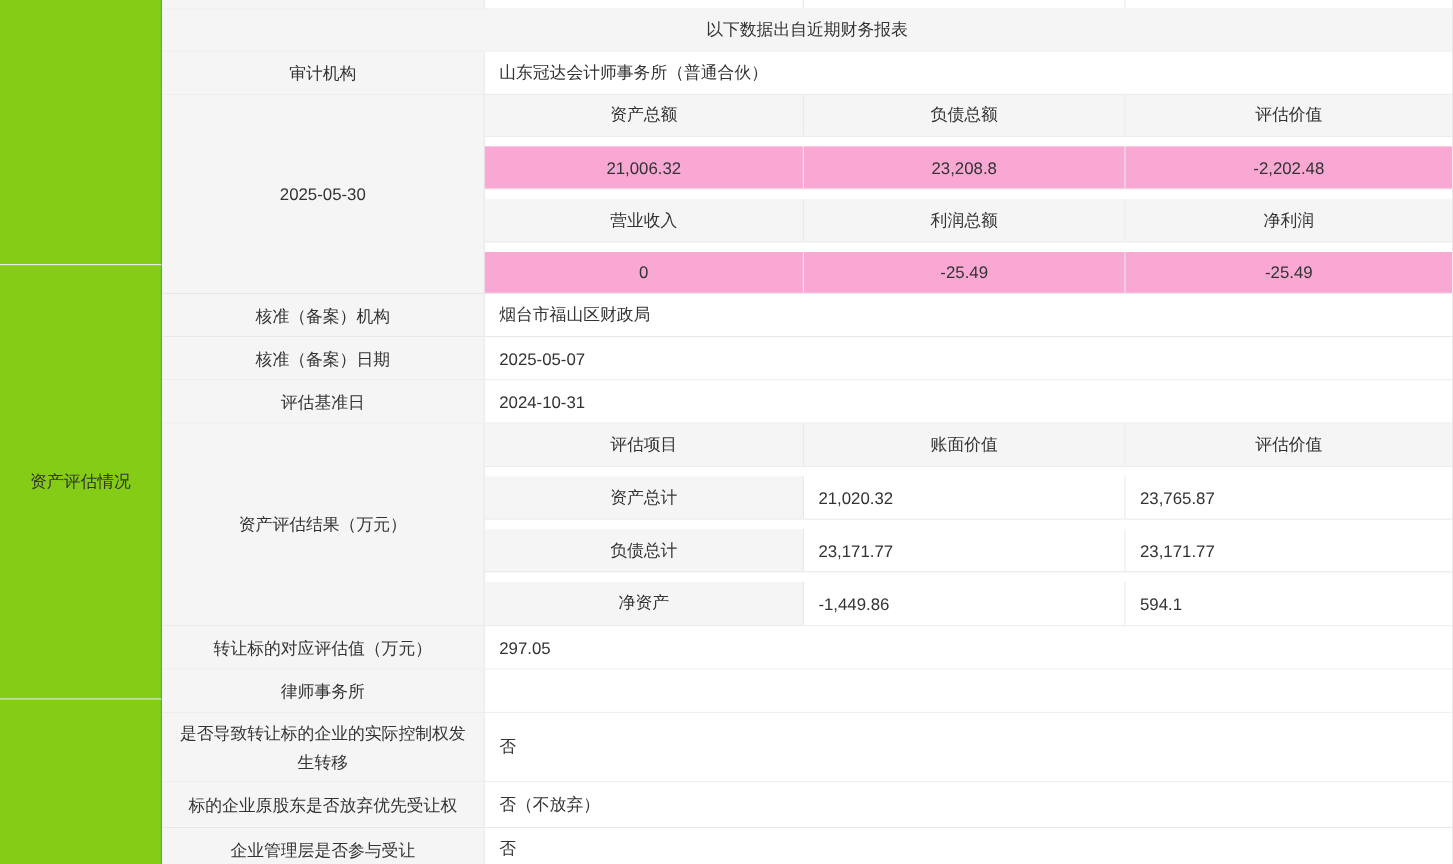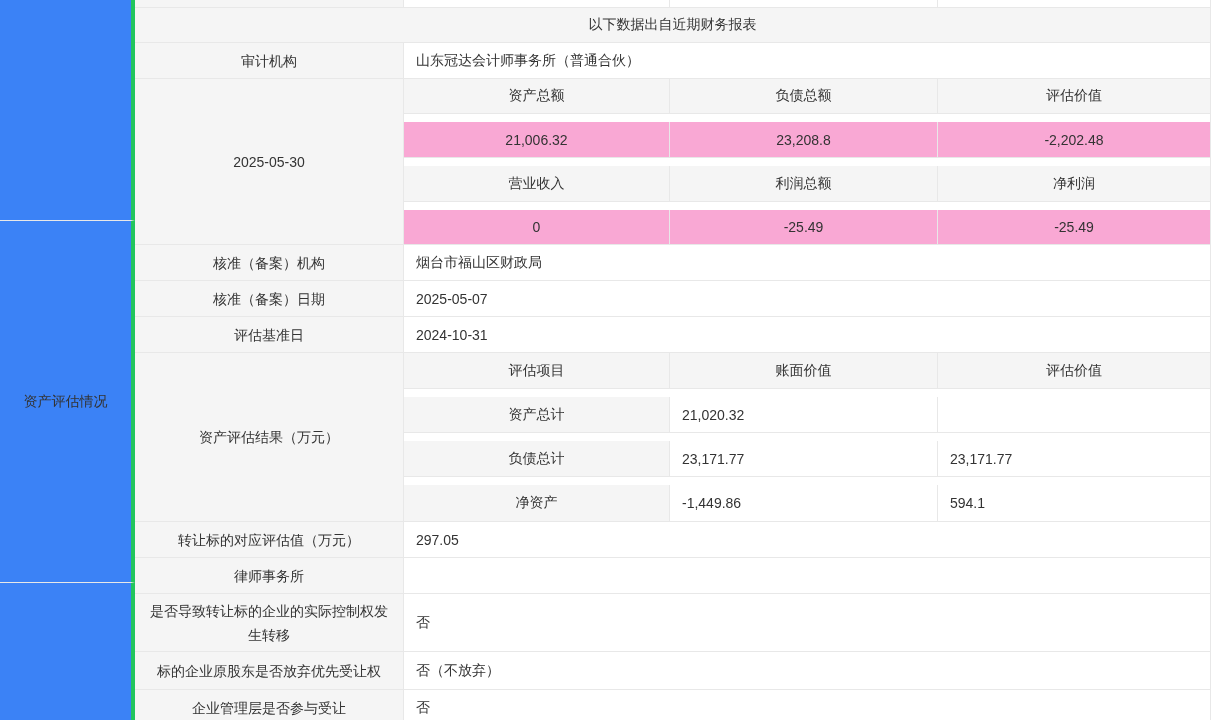--- a/index.html
+++ b/index.html
@@ -2,21 +2,21 @@
 <html><head>
 <meta charset="utf-8">
 <style>
   * { margin:0; padding:0; box-sizing:border-box; }
   html,body { background:#fff; }
   body { font-family:"Liberation Sans","DejaVu Sans",sans-serif; font-size:14px; color:#333; }
   .screen { position:relative; width:1211px; height:720px; background:#fff; display:flex; overflow:hidden; }
 
   
   .cat-col { width:135px; flex:none; display:flex; flex-direction:column; }
-  .cat { background:#3b82f6; border-right:4px solid #22c55e; }
+  .cat { background:#84cc16; border-right:1px solid #22c55e; }
   .cat-a { height:221px; border-bottom:1px solid #e8e8e8; }
   .cat-b { height:362px; border-bottom:1px solid #e8e8e8; display:flex; align-items:center; justify-content:center; text-align:center; }
   .cat-c { flex:1; }
 
   
   .main-col { flex:1; display:flex; flex-direction:column; border-right:1px solid #e8e8e8; }
   .row { display:flex; flex:none; border-bottom:1px solid #e8e8e8; }
   .row.noborder { border-bottom:none; }
   .group { display:flex; flex:none; }
   .sub { flex:1; display:flex; flex-direction:column;gap:8px; }
@@ -115,20 +115,21 @@
       <div class="lbl">资产评估结果（万元）</div>
       <div class="sub">
         <div class="srow h36 hdr">
           <div class="c1">评估项目</div>
           <div class="c2">账面价值</div>
           <div class="c3">评估价值</div>
         </div>
         <div class="srow h36 evalr">
           <div class="c1">资产总计</div>
           <div class="c2">21,020.32</div>
+          <div class="c3">23,765.87</div>
         </div>
         <div class="srow h36 evalr">
           <div class="c1">负债总计</div>
           <div class="c2">23,171.77</div>
           <div class="c3">23,171.77</div>
         </div>
         <div class="srow h37 evalr">
           <div class="c1">净资产</div>
           <div class="c2">-1,449.86</div>
           <div class="c3">594.1</div>

